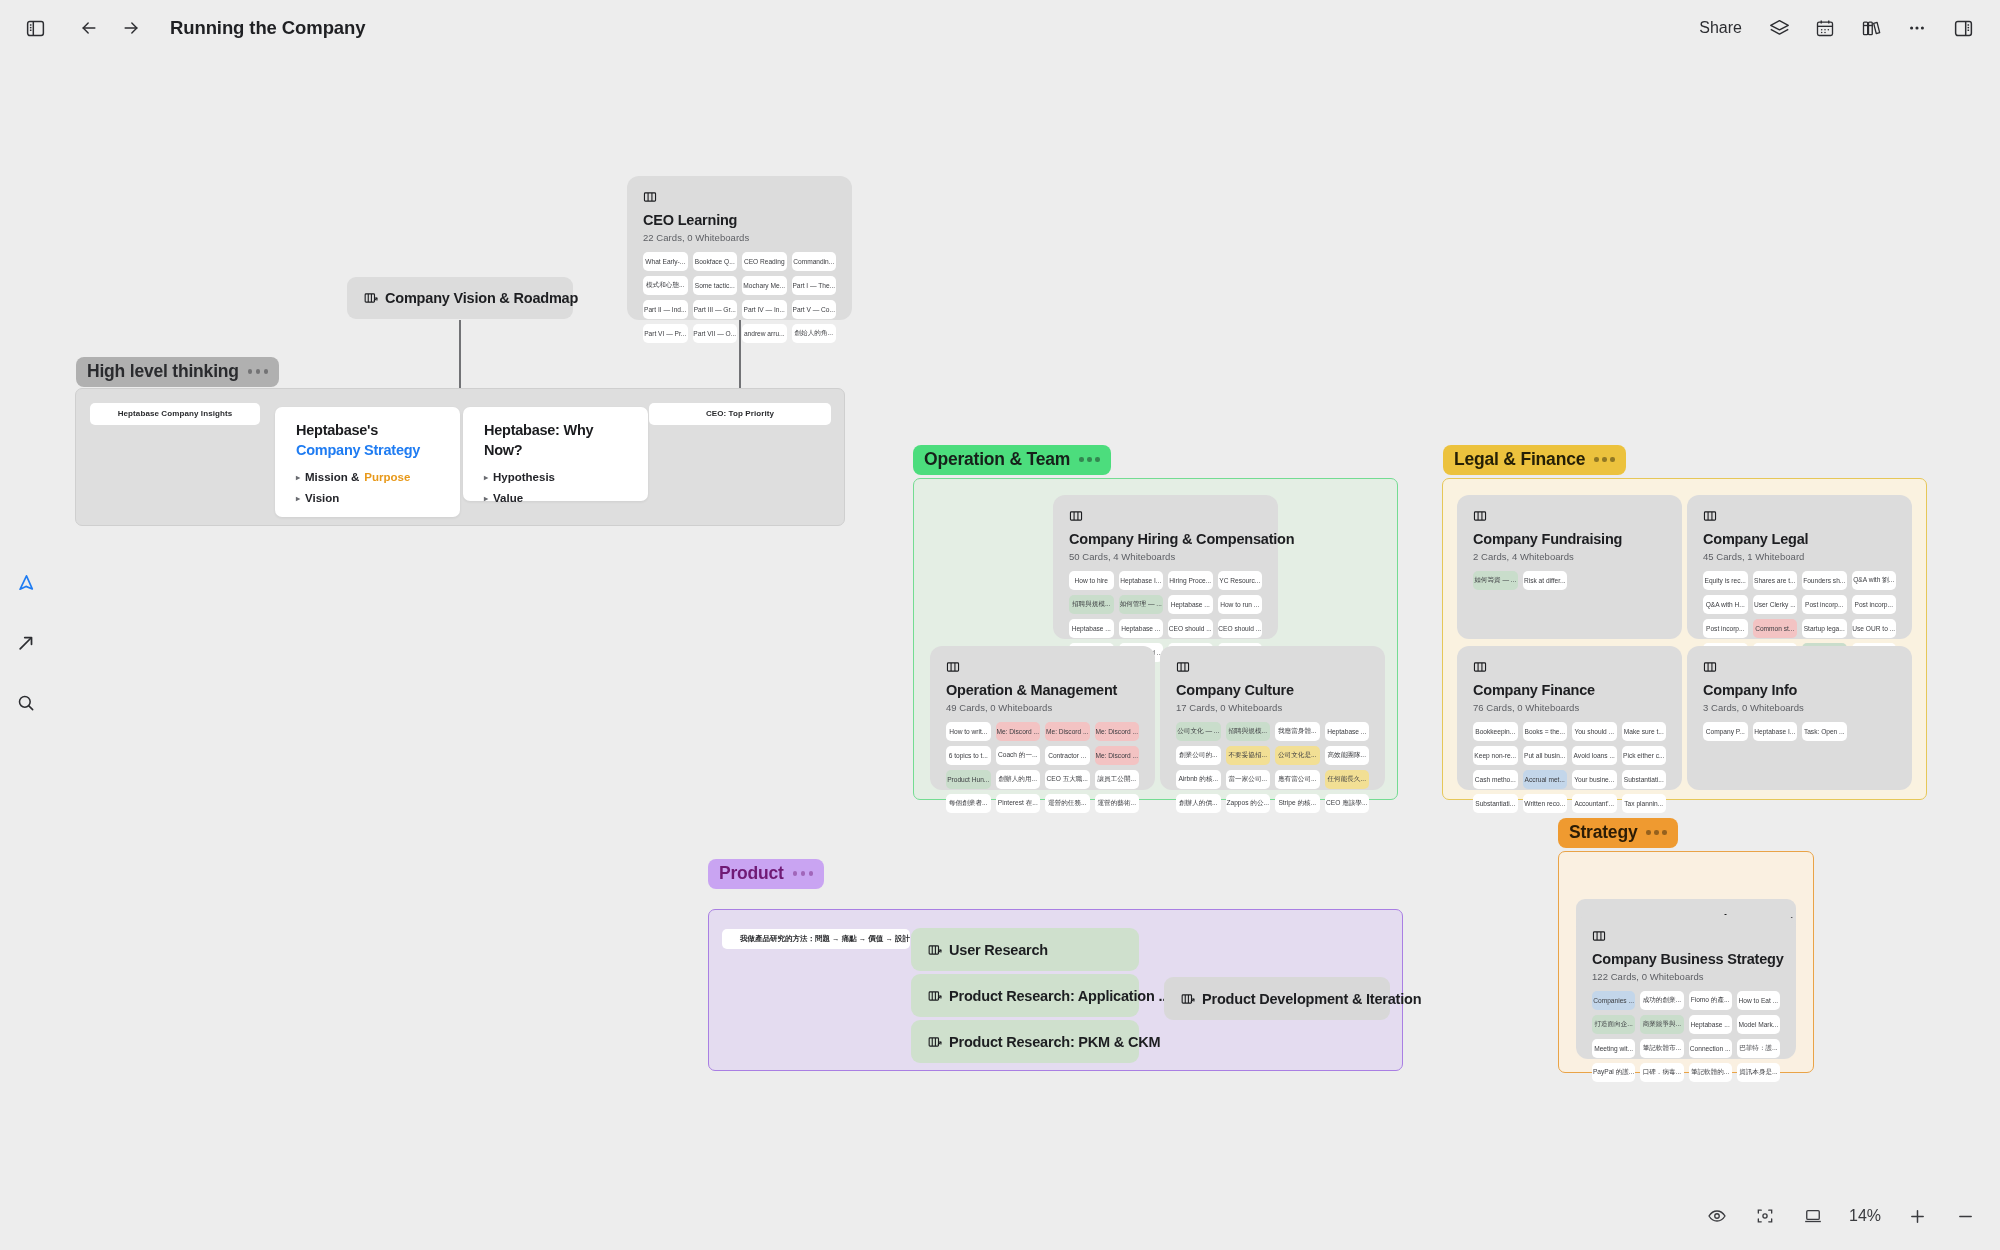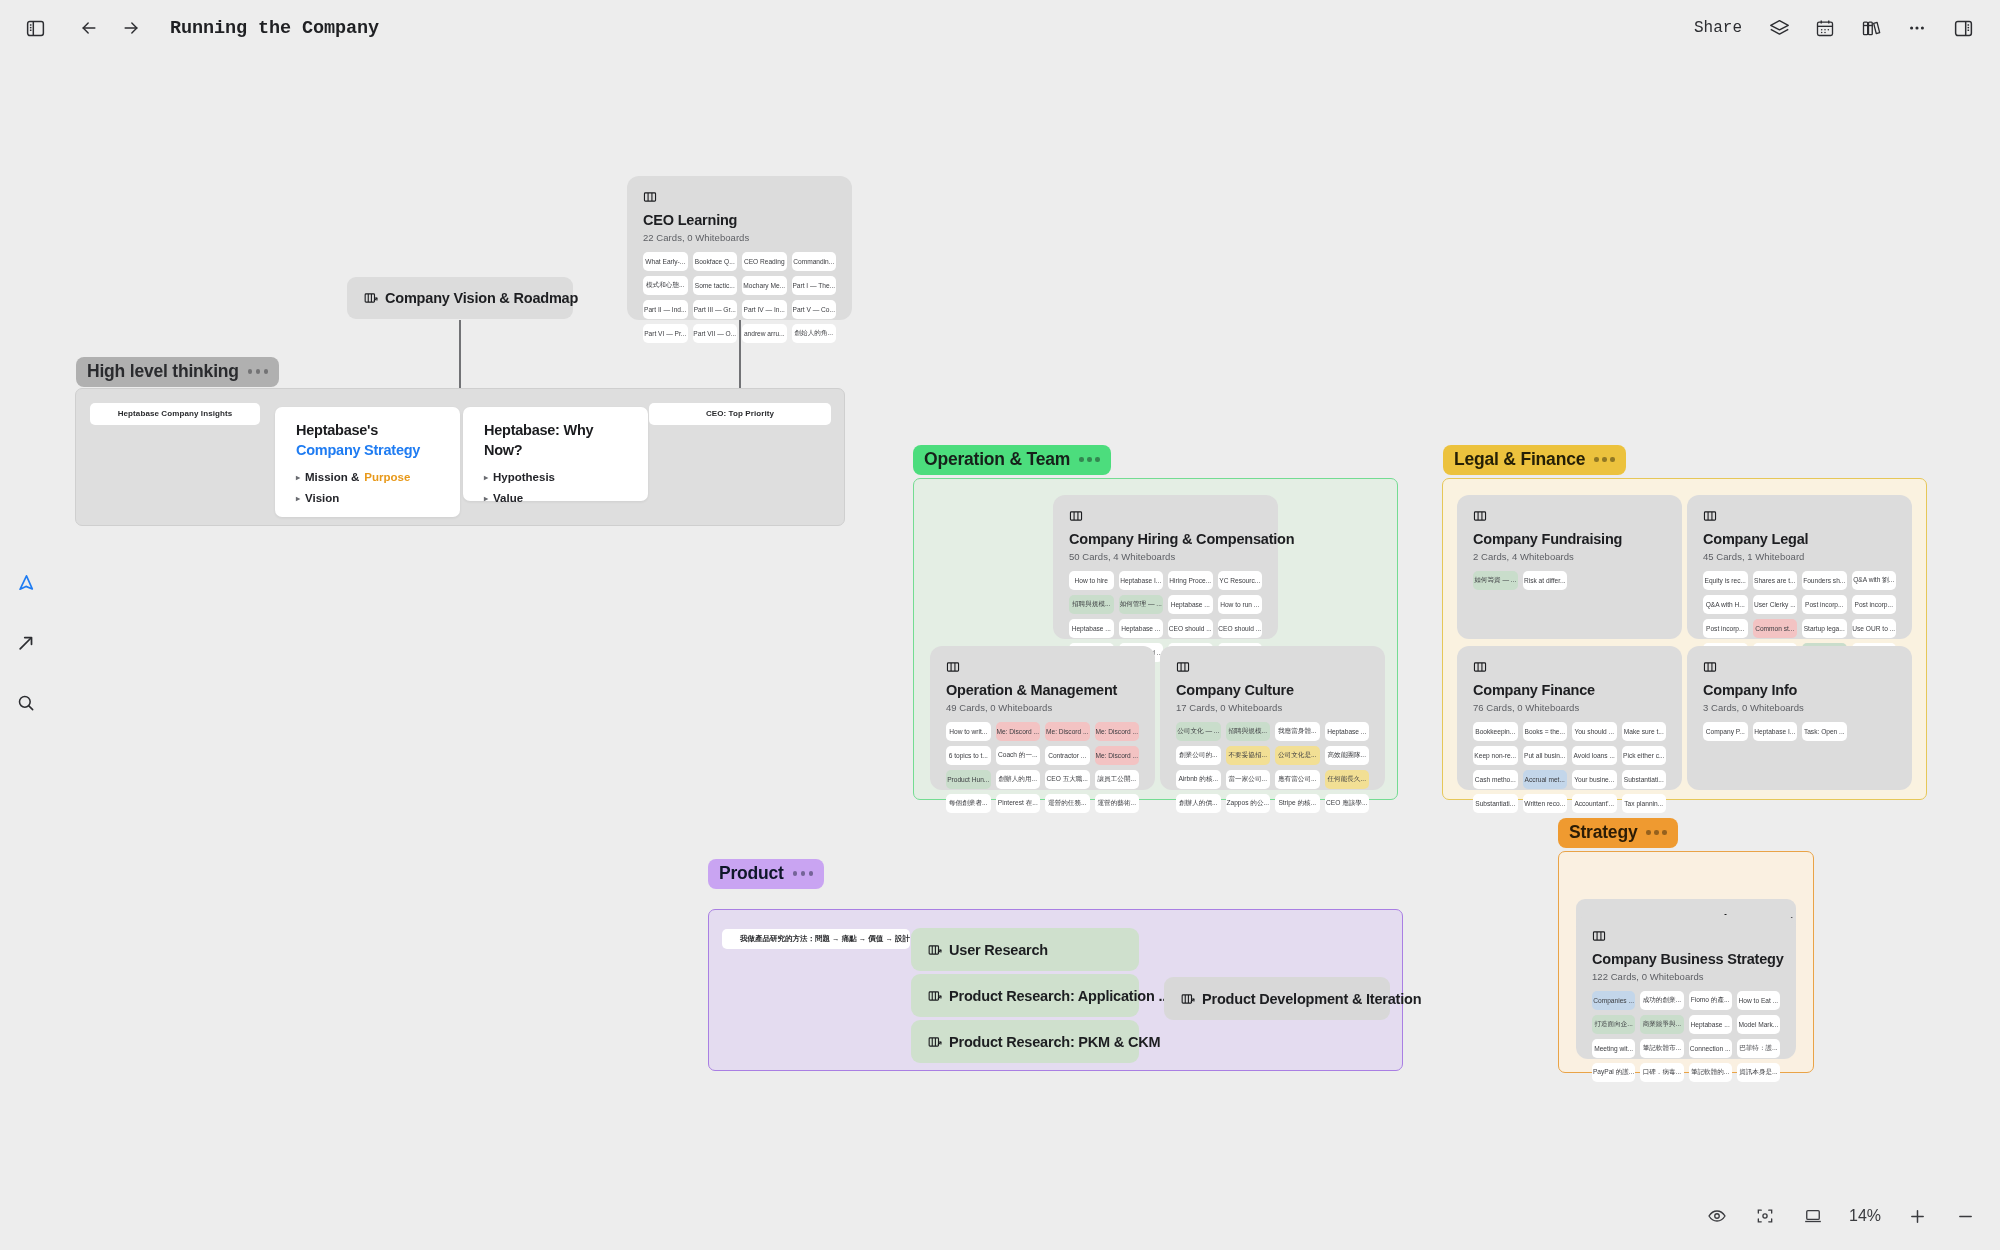--- a/index.html
+++ b/index.html
@@ -6,21 +6,21 @@
   html, body { width:2000px; height:1250px; overflow:hidden; }
   body {
     background:#ededed;
     font-family:"Liberation Sans", sans-serif;
     color:#1f2023;
     -webkit-font-smoothing:antialiased;
   }
   #canvas { position:relative; width:2000px; height:1250px; }
 
   
-  .topbar { position:absolute; left:0; top:0; width:2000px; height:56px; display:flex; align-items:center;font-family:Liberation Mono, monospace; }
+  .topbar { position:absolute; left:0; top:0; width:2000px; height:56px; display:flex; align-items:center; }
   .tb-left { display:flex; align-items:center; gap:0; padding-left:14px; }
   .tb-btn { width:42px; height:42px; display:flex; align-items:center; justify-content:center; border-radius:7px; cursor:pointer; }
   .tb-title { font-size:18.5px; font-weight:600; color:#1f2023; margin-left:18px; letter-spacing:-.1px; white-space:nowrap; }
   .tb-right { position:absolute; right:16px; top:0; height:56px; display:flex; align-items:center; gap:4px; }
   .share-btn { font-size:16px; font-weight:500; color:#2c2d31; padding:7px 12px; border-radius:7px; cursor:pointer; }
 
   
   .toolrail { position:absolute; left:8px; top:565px; display:flex; flex-direction:column; gap:24px; align-items:center; }
   .tool { width:36px; height:36px; display:flex; align-items:center; justify-content:center; border-radius:8px; cursor:pointer; }
 
@@ -521,21 +521,21 @@
       <span class="wb-title">Company Info</span>
     </div>
     <div class="wb-sub">3 Cards, 0 Whiteboards</div>
     <div class="chips" style="grid-template-columns:repeat(4,1fr)">
         <div class="chip">Company P...</div>
         <div class="chip">Heptabase I...</div>
         <div class="chip">Task: Open ...</div>
       </div>
   </div>
 
-  <div class="sect-chip" style="left:708px; top:859px; background:#c9a4f2; color:#0f172a;text-align:right;">
+  <div class="sect-chip" style="left:708px; top:859px; background:#c9a4f2; color:#701a75;text-align:right;">
     <span>Product</span>
     <span class="dots">
         <i></i>
         <i></i>
         <i></i>
       </span>
   </div>
   <div class="sect-body" style="left:708px; top:909px; width:695px; height:162px; background:#e4dcf0; border:1px solid #a97fe3;"></div>
 
   <div class="white-note" style="left:722px; top:929px; width:188px; height:20px;">

